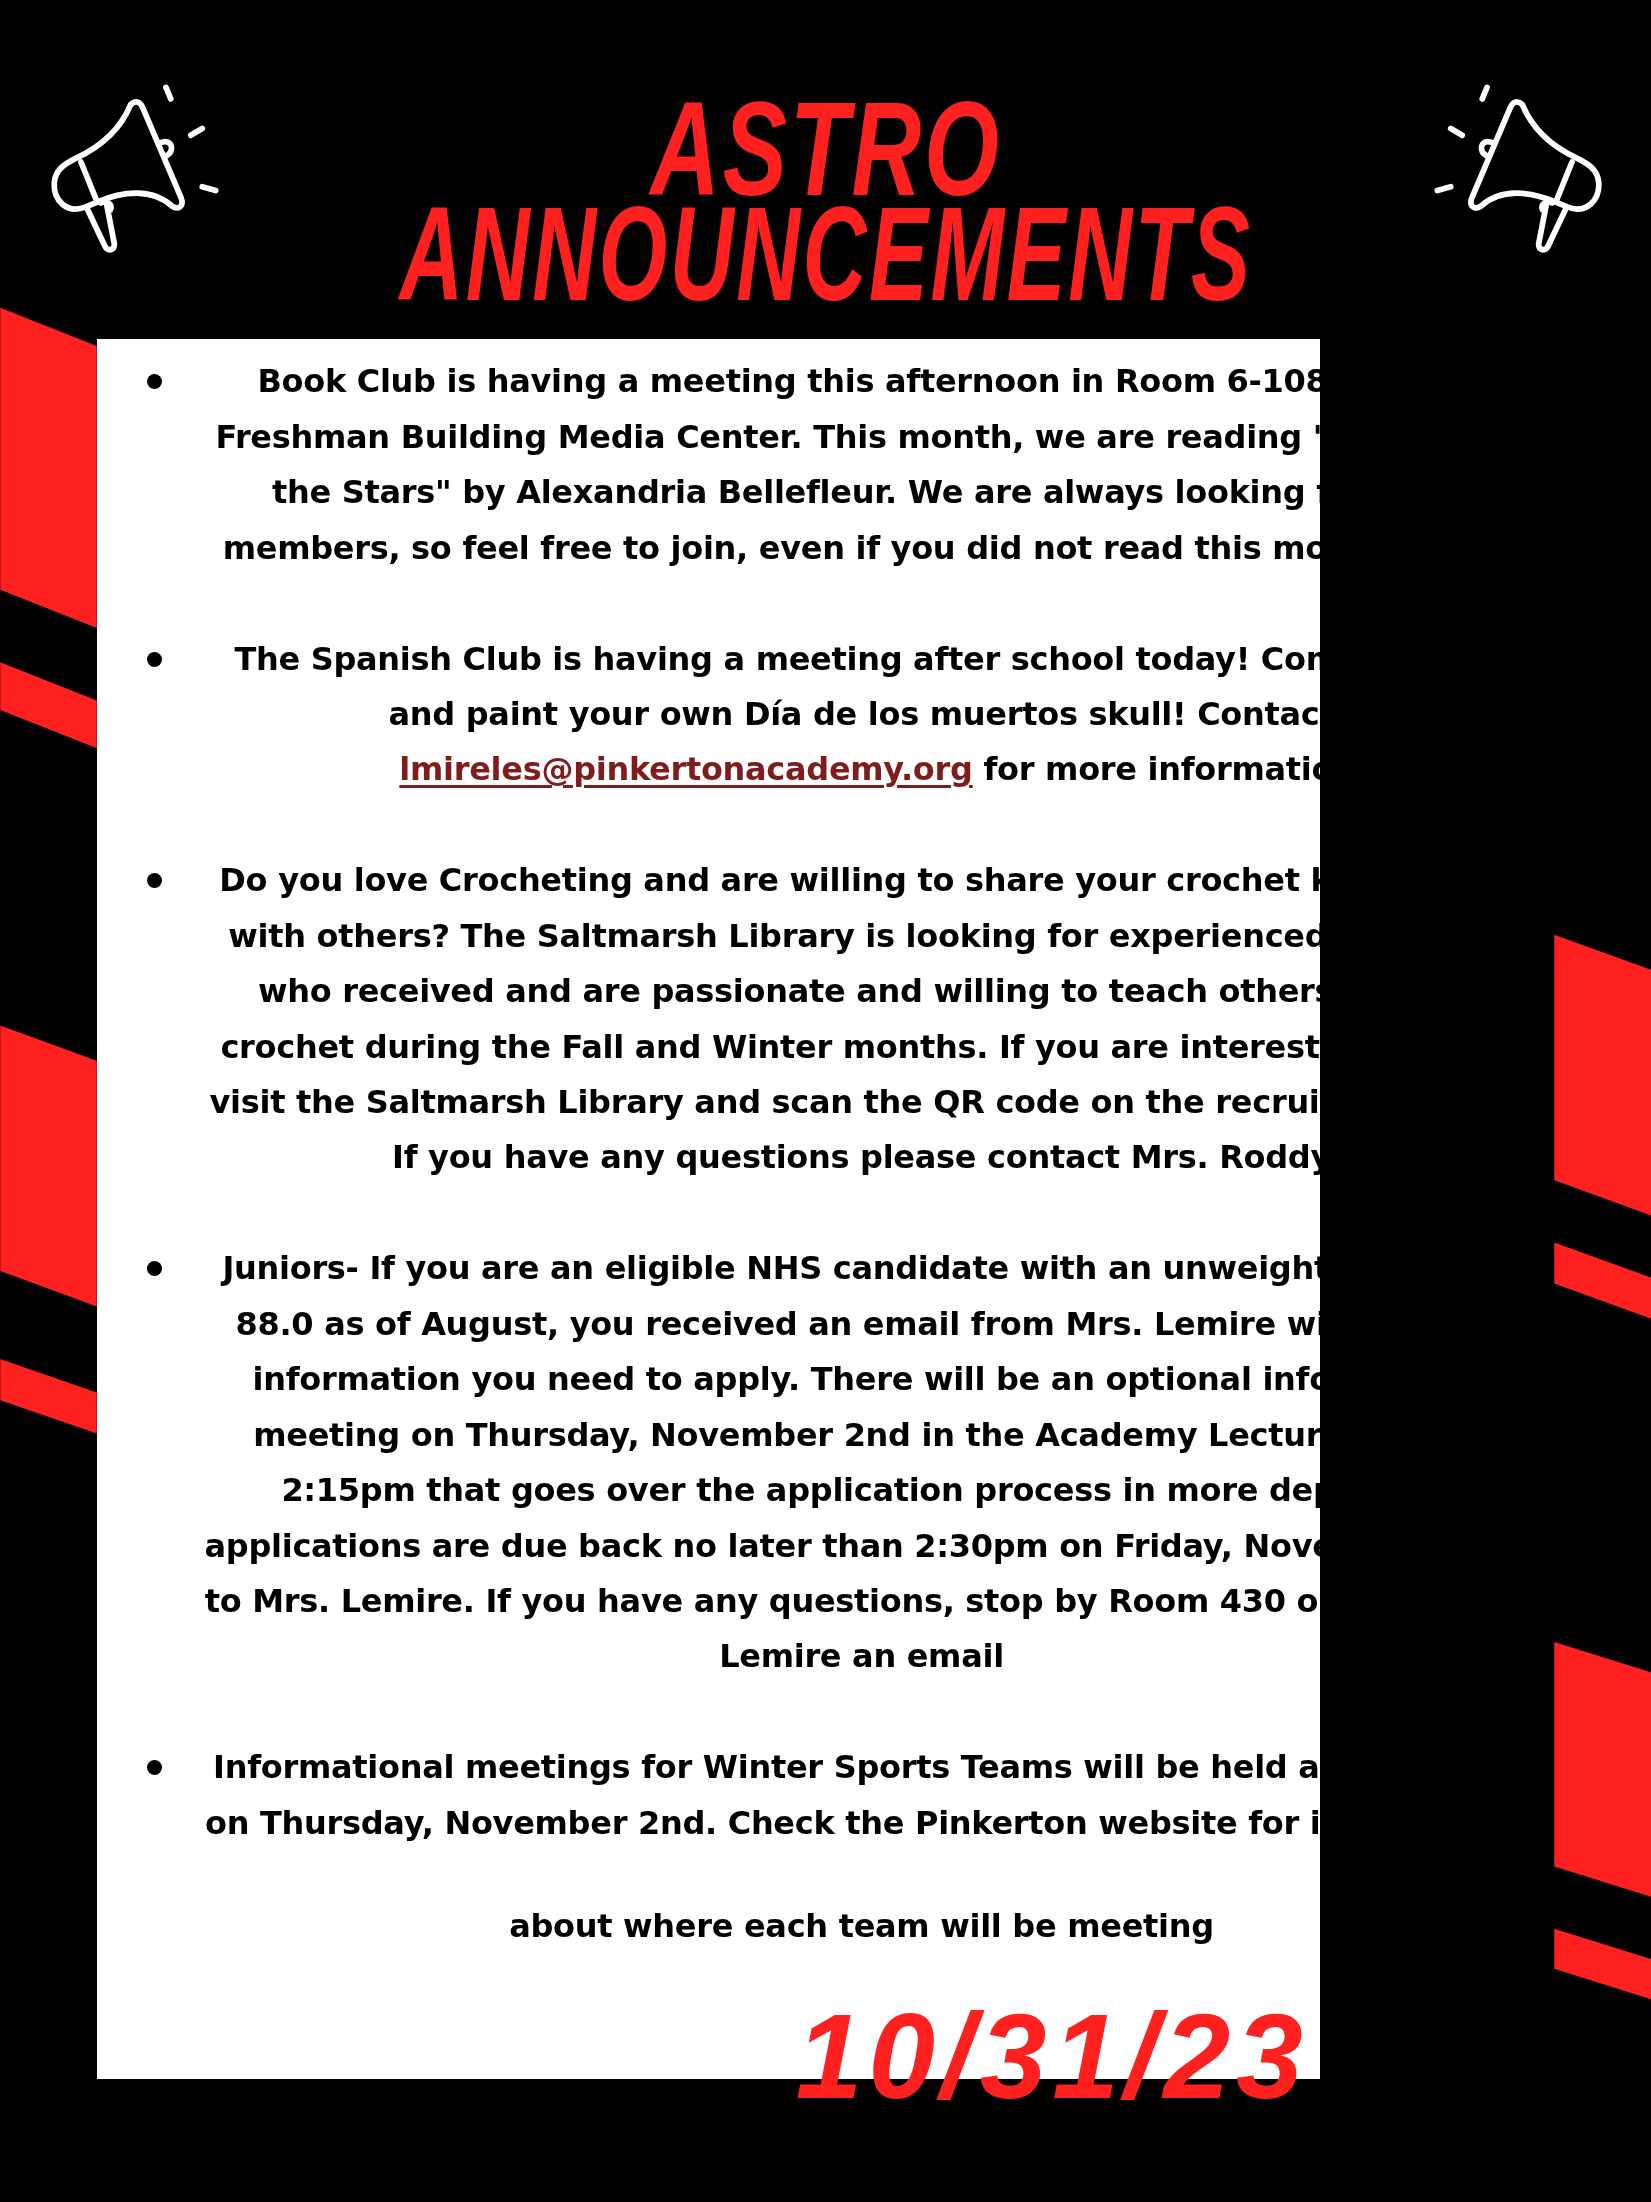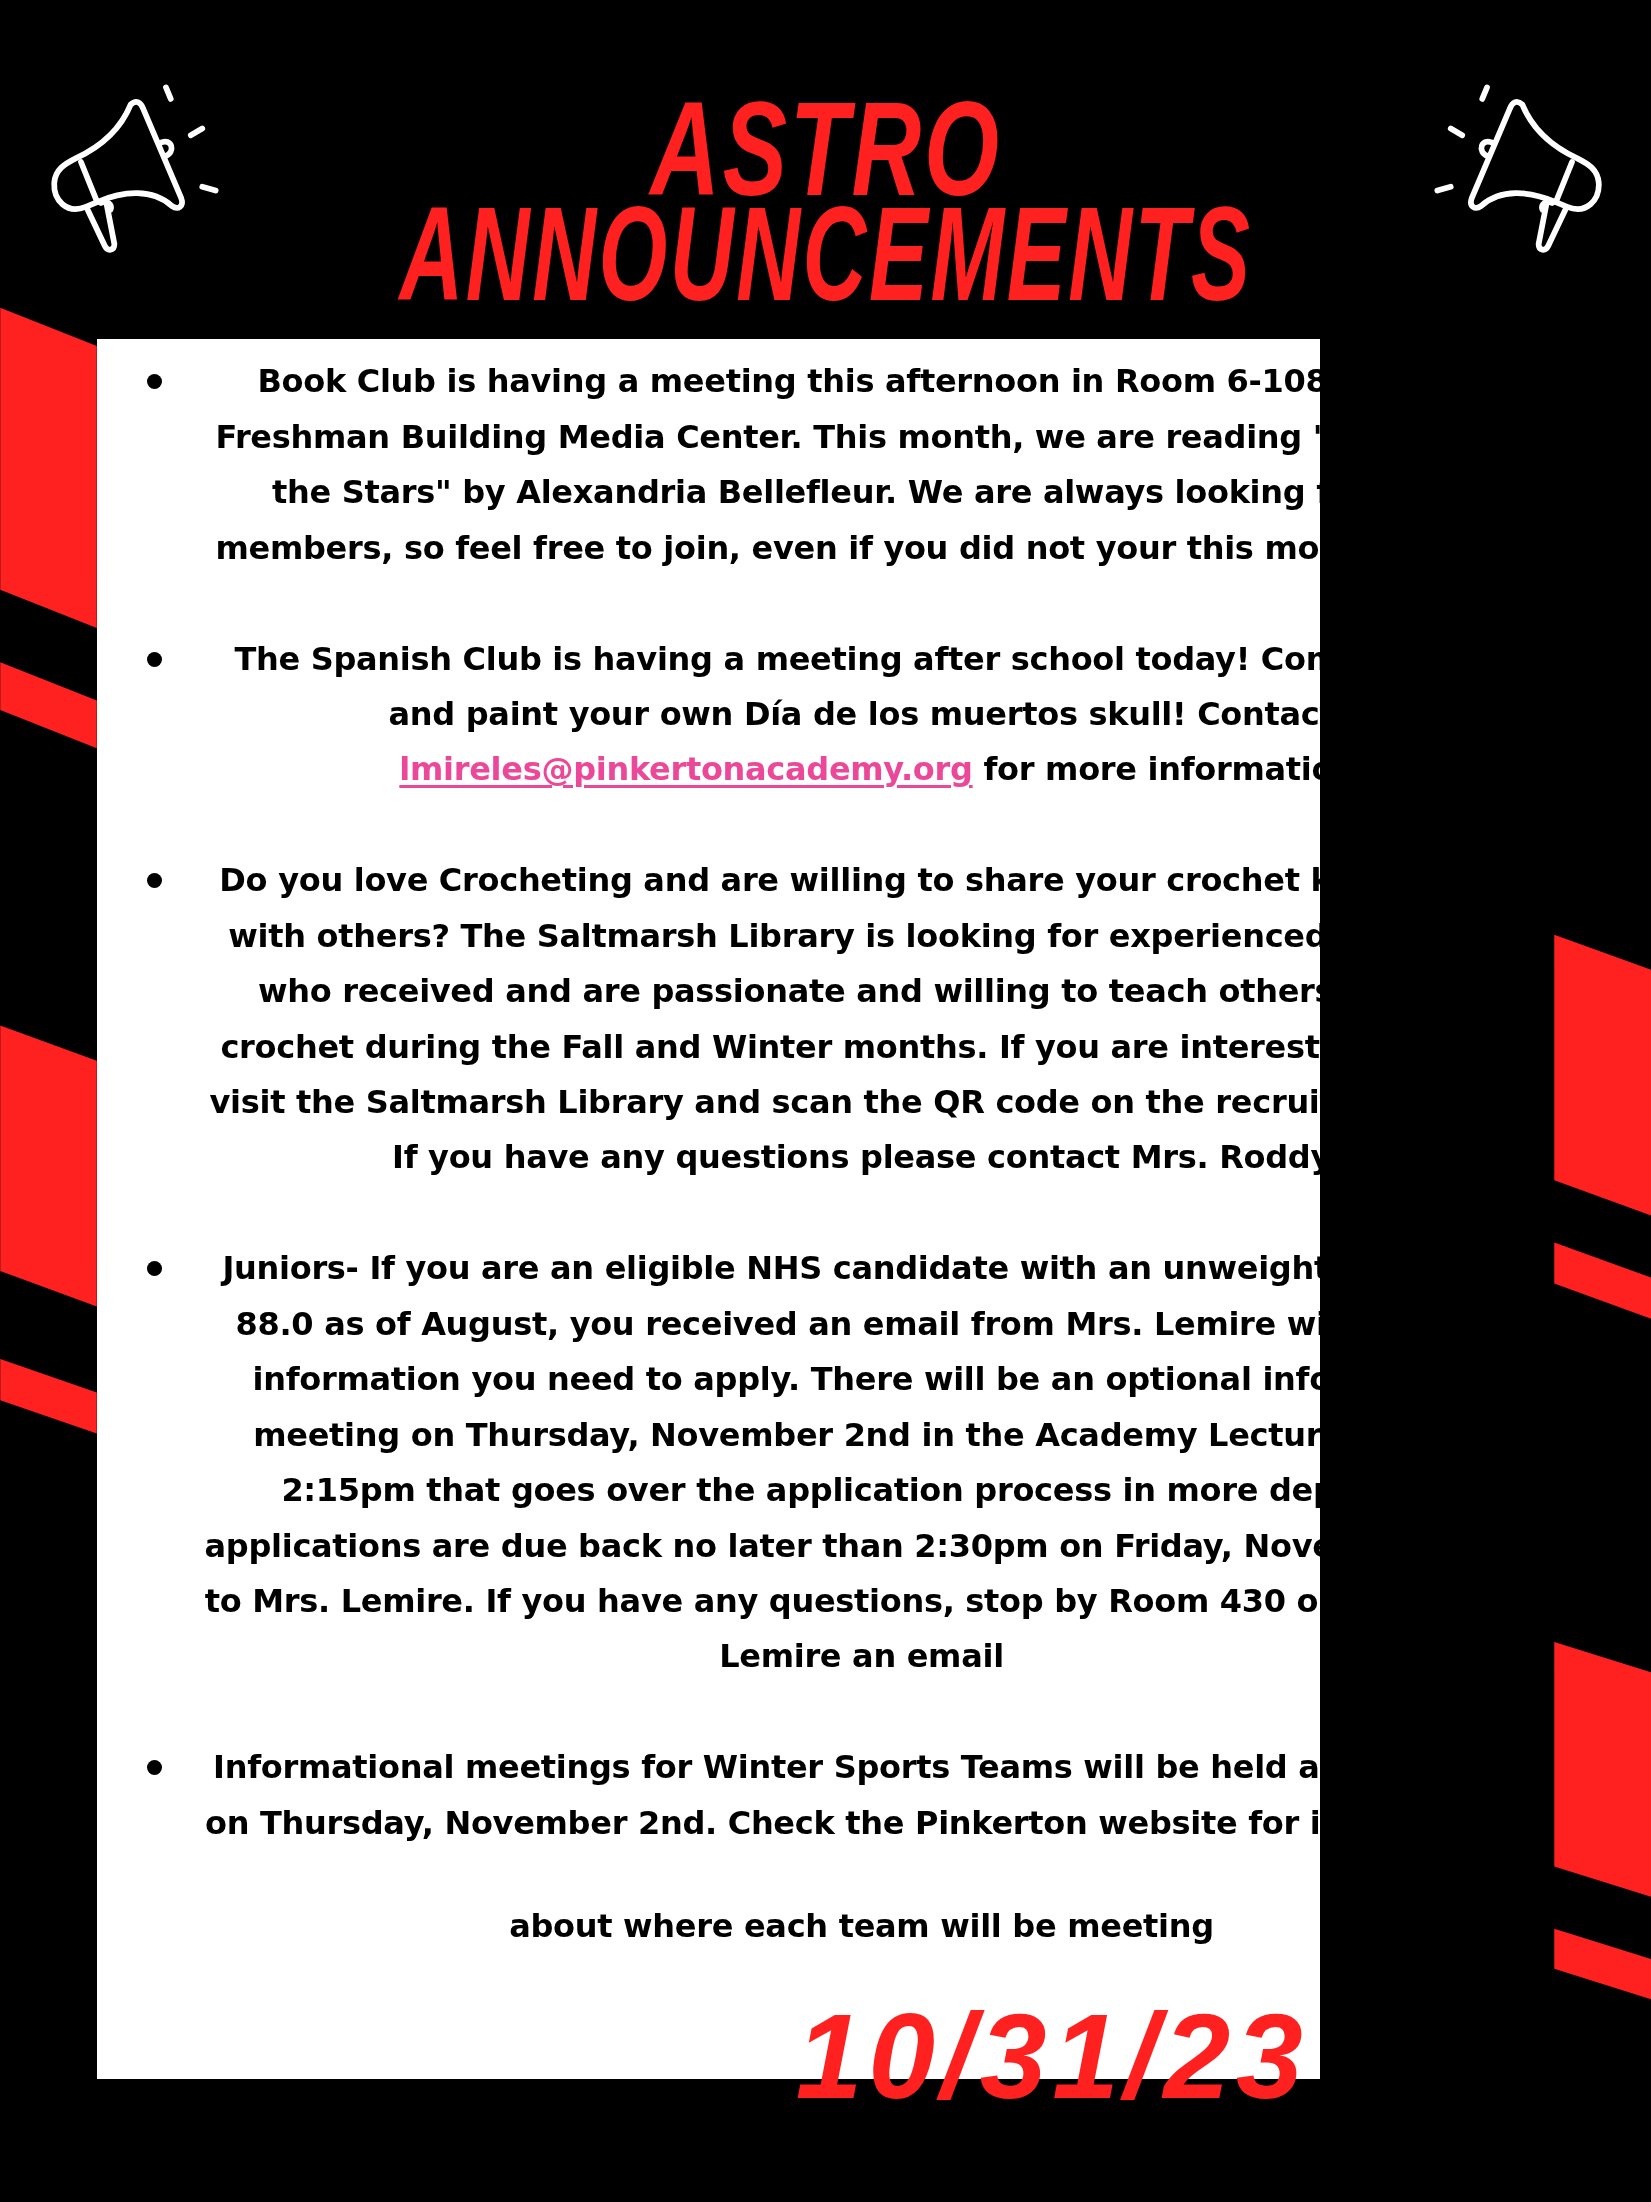--- a/index.html
+++ b/index.html
@@ -28,21 +28,21 @@
   .item { position: absolute; left: 0; width: 1458px; }
   .bullet {
     position: absolute; left: 50px; width: 15.3px; height: 15.3px; border-radius: 50%;
     background: #000;
   }
   .line {
     position: absolute; left: 57px; width: 1415px; height: 55px; line-height: 55px;
     text-align: center; font-weight: bold; font-size: 32px; color: #000; white-space: nowrap;
     letter-spacing: -0.3px;
   }
-  .link { text-decoration: underline; text-decoration-thickness: 2.9px; text-underline-offset: 4.8px; color: #ec4899; margin-left: 32px; }
+  .link { text-decoration: underline; text-decoration-thickness: 2.9px; text-underline-offset: 4.8px; color: #7f1d1d; margin-left: 32px; }
   .date {
     position: absolute; right: 11.5px; top: 1625px; z-index: 2;
     color: #ff2020; font-family: "Liberation Sans", sans-serif; font-weight: bold; font-style: italic;
     font-size: 120px; line-height: 1; letter-spacing: 5.7px; margin-top: 32px;
   }
 </style>
 </head>
 <body>
 
 <svg class="stripes" viewBox="0 0 1728 2304" xmlns="http://www.w3.org/2000/svg">
@@ -98,21 +98,21 @@
   <span class="title-line">ANNOUNCEMENTS</span>
 </div>
 
 <div class="board">
 
   <div class="item">
     <span class="bullet" style="top:35px;"></span>
     <div class="line" style="top:15.3px;">Book Club is having a meeting this afternoon in Room 6-108A in the</div>
     <div class="line" style="top:71px;">Freshman Building Media Center. This month, we are reading "Written in</div>
     <div class="line" style="top:126px;">the Stars" by Alexandria Bellefleur. We are always looking for new</div>
-    <div class="line" style="top:182px;">members, so feel free to join, even if you did not your this month’s book</div>
+    <div class="line" style="top:182px;">members, so feel free to join, even if you did not read this month’s free</div>
   </div>
 
   <div class="item">
     <span class="bullet" style="top:313px;"></span>
     <div class="line" style="top:293px;">The Spanish Club is having a meeting after school today! Come join us</div>
     <div class="line" style="top:348px;">and paint your own Día de los muertos skull! Contact</div>
     <div class="line" style="top:403px;">
       <span class="link">lmireles@pinkertonacademy.org</span><span> for more information</span>
     </div>
   </div>

